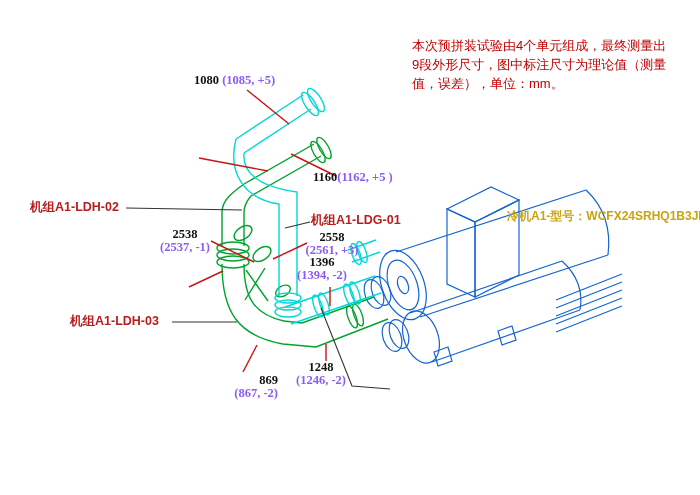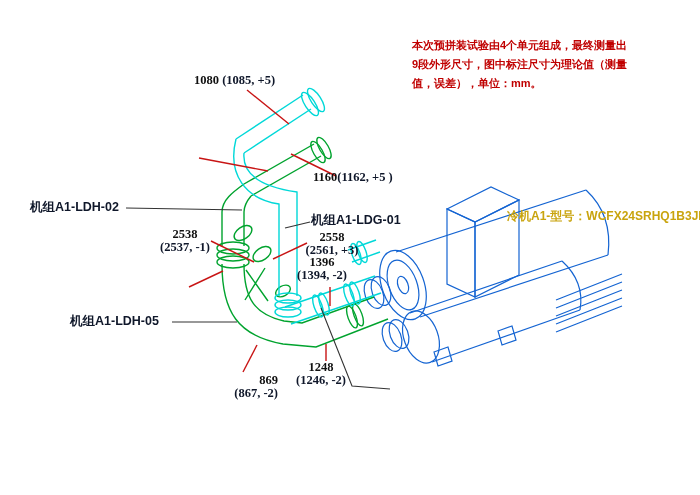--- a/index.html
+++ b/index.html
@@ -1,25 +1,25 @@
 <!DOCTYPE html>
 <html><head>
 <meta charset="utf-8">
 <style>
   html,body{margin:0;padding:0;background:#fff;}
   #stage{position:relative;width:700px;height:495px;background:#ffffff;overflow:hidden;
          font-family:"Liberation Sans",sans-serif;}
   #drawing{position:absolute;left:0;top:0;}
   .lbl{position:absolute;white-space:nowrap;}
   .dim{font-family:"Liberation Serif",serif;font-weight:bold;font-size:12.5px;line-height:13px;color:#111;}
-  .dim .m{color:#0f172a;}
+  .dim .m{color:#8b5cf6;}
   .dim.stack{white-space:normal;text-align:center;}
   .dim.stack .v,.dim.stack .m{display:block;}
-  .unit{font-weight:bold;font-size:12.5px;color:#0f172a;letter-spacing:0px;}
-  .note{font-weight:bold;font-size:11px;line-height:19px;color:#c00000;white-space:pre-line;}
+  .unit{font-weight:bold;font-size:12.5px;color:#b91c1c;letter-spacing:0px;}
+  .note{font-weight:normal;font-size:13px;line-height:19px;color:#c00000;white-space:pre-line;}
   .model{font-weight:bold;font-size:12px;color:#c9a40e;}
 </style>
 </head>
 <body>
 
 <div id="stage">
 
   <svg id="drawing" width="700" height="495" viewBox="0 0 700 495">
 
     <g stroke="#1464d2" fill="none" stroke-width="1.2">
@@ -150,21 +150,21 @@
     <span class="v">2558</span>
     <span class="m">(2561, +3)</span>
   </div>
 
   <div class="lbl dim stack" style="left:286px;top:256px;width:72px;">
     <span class="v">1396</span>
     <span class="m">(1394, -2)</span>
   </div>
 
 
-  <div class="lbl unit" style="left:70px;top:313px;">机组A1-LDH-05</div>
+  <div class="lbl unit" style="left:70px;top:313px;">机组A1-LDH-03</div>
 
   <div class="lbl dim stack" style="left:212px;top:374px;width:66px;text-align:right;">
     <span class="v">869</span>
     <span class="m">(867, -2)</span>
   </div>
 
   <div class="lbl dim stack" style="left:283px;top:361px;width:76px;">
     <span class="v">1248</span>
     <span class="m">(1246, -2)</span>
   </div>

